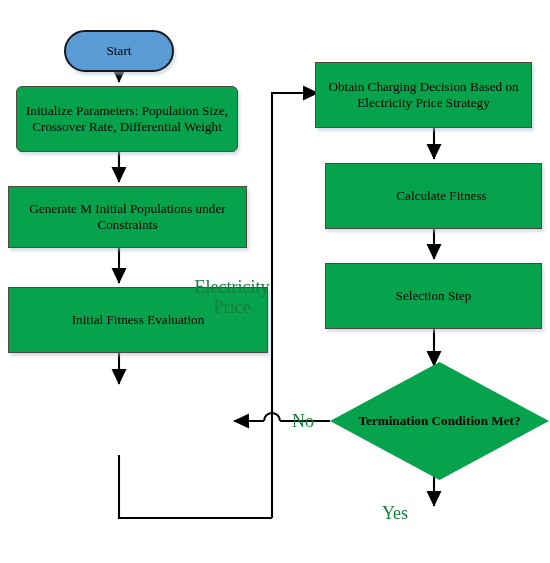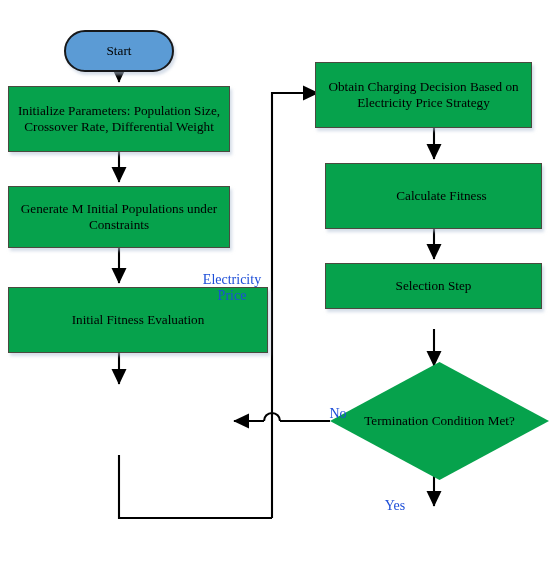--- a/index.html
+++ b/index.html
@@ -68,22 +68,22 @@
     width: 100%; height: 100%;
     background: #06A24C;
     border: none;
     clip-path: polygon(50% 0%, 100% 50%, 50% 100%, 0% 50%);
     box-shadow: none;
     z-index: -1;
   }
   .decision .label { position: relative; z-index: 2; }
   .edge-label {
     position: absolute;
-    font-size: 14px;
-    color: #1d4ed8;
+    font-size: 18px;
+    color: #15803d;
     text-align: center;
     line-height: 1.15;
     z-index: 4;
     white-space: pre-line;
   }
 </style>
 </head>
 <body>
 
 <div id="canvas">
@@ -119,57 +119,57 @@
       <path d="M280,421 A8,8 0 0,0 264,421"></path>
 
       <line x1="434" y1="460" x2="434" y2="506" marker-end="url(#arrow)"></line>
     </g>
   </svg>
 
   <div class="node term" style="left:64px; top:9px; width:110px; height:42px;">
     <span class="label">Start</span>
   </div>
 
-  <div class="node proc" style="left:8px; top:86px; width:222px; height:66px;">
+  <div class="node proc" style="left:16px; top:86px; width:222px; height:66px;border-radius:6px;">
     <span class="label">Initialize Parameters: Population Size, Crossover Rate, Differential Weight</span>
   </div>
 
-  <div class="node proc" style="left:8px; top:186px; width:222px; height:62px;">
+  <div class="node proc" style="left:8px; top:186px; width:239px; height:62px;">
     <span class="label">Generate M Initial Populations under Constraints</span>
   </div>
 
   <div class="node proc" style="left:8px; top:287px; width:260px; height:66px;">
     <span class="label">Initial Fitness Evaluation</span>
   </div>
 
 
   <div class="node proc" style="left:315px; top:62px; width:217px; height:66px;">
     <span class="label">Obtain Charging Decision Based on Electricity Price Strategy</span>
   </div>
 
   <div class="node proc" style="left:325px; top:163px; width:217px; height:66px;padding-left:16px;">
     <span class="label">Calculate Fitness</span>
   </div>
 
-  <div class="node proc" style="left:325px; top:263px; width:217px; height:46px;">
+  <div class="node proc" style="left:325px; top:263px; width:217px; height:66px;">
     <span class="label">Selection Step</span>
   </div>
 
-  <div class="node decision" style="left:330px; top:362px; width:219px; height:118px;">
+  <div class="node decision" style="left:330px; top:362px; width:219px; height:118px;font-weight:bold;">
     <span class="diamond-bg"></span>
     <span class="label">Termination Condition Met?</span>
   </div>
 
 
   <div class="edge-label" style="left:190px; top:256px; width:84px;">
     <span>Electricity
 Price</span>
   </div>
 
-  <div class="edge-label" style="left:288px; top:390px; width:30px;margin-left:35px;">
+  <div class="edge-label" style="left:288px; top:390px; width:30px;">
     <span>No</span>
   </div>
 
   <div class="edge-label" style="left:378px; top:482px; width:34px;text-align:center;">
     <span>Yes</span>
   </div>
 
 </div>
 
 </body></html>

